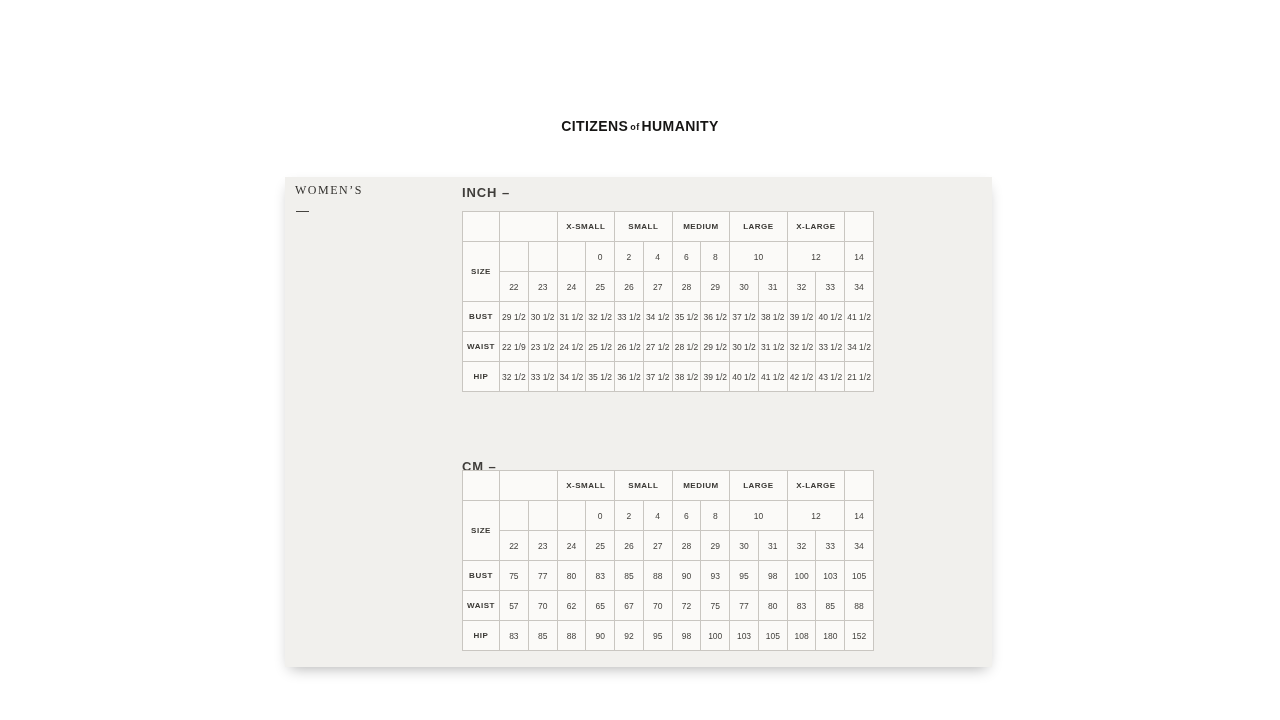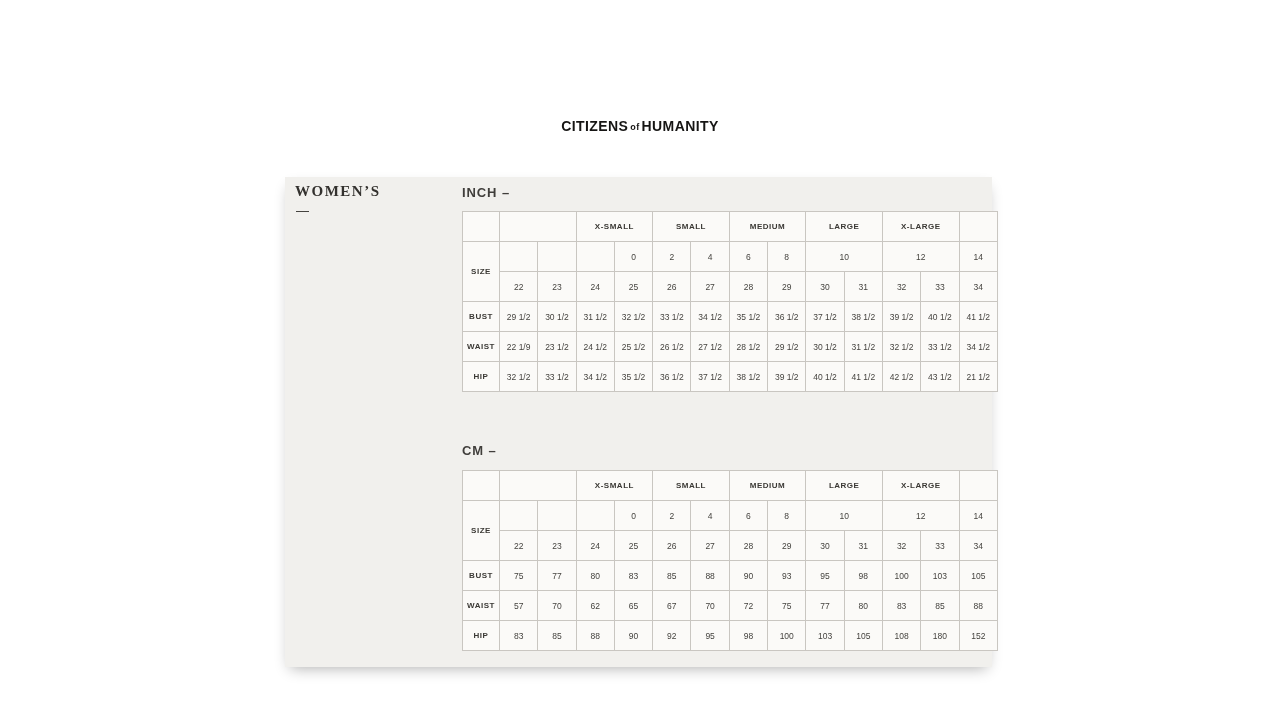--- a/index.html
+++ b/index.html
@@ -24,42 +24,42 @@
   
   .panel {
     position: absolute; left: 285px; top: 177px; width: 707px; height: 490px;
     background: #f1f0ed;
     box-shadow: 0 6px 14px -5px rgba(0,0,0,0.32);
   }
 
   .womens-title {
     position: absolute; left: 10px; top: 6px;
     font-family: "Liberation Serif", serif;
-    font-weight: bold; font-size: 15px; letter-spacing: 1.5px;
+    font-weight: normal; font-size: 12px; letter-spacing: 1.5px;
     color: #33312e;
   }
   .womens-rule {
     position: absolute; left: 11px; top: 34px; width: 13px; height: 0;
     border-top: 1.5px solid #45433f;
   }
 
   .unit-label {
     position: absolute; left: 177px;
     font-size: 13px; font-weight: bold; letter-spacing: 0.9px;
     color: #403e3b;
   }
   .inch-label { top: 8px; }
-  .cm-label  { top: 266px; text-align: center; }
+  .cm-label  { top: 282px; text-align: center; }
 
   .table-wrap { position: absolute; left: 177px; }
   .inch-wrap { top: 34px; }
   .cm-wrap   { top: 293px; }
 
   table.size-table {
-    border-collapse: collapse; table-layout: fixed; width: 536px;
+    border-collapse: collapse; table-layout: fixed; width: 412px;
   }
   table.size-table td {
     border: 1px solid #c9c6c1;
     background: #fbfaf8;
     height: 30px;
     text-align: center; vertical-align: middle;
     font-size: 8.5px; color: #45433f;
     padding: 0;
     overflow: hidden; white-space: nowrap;
   }

